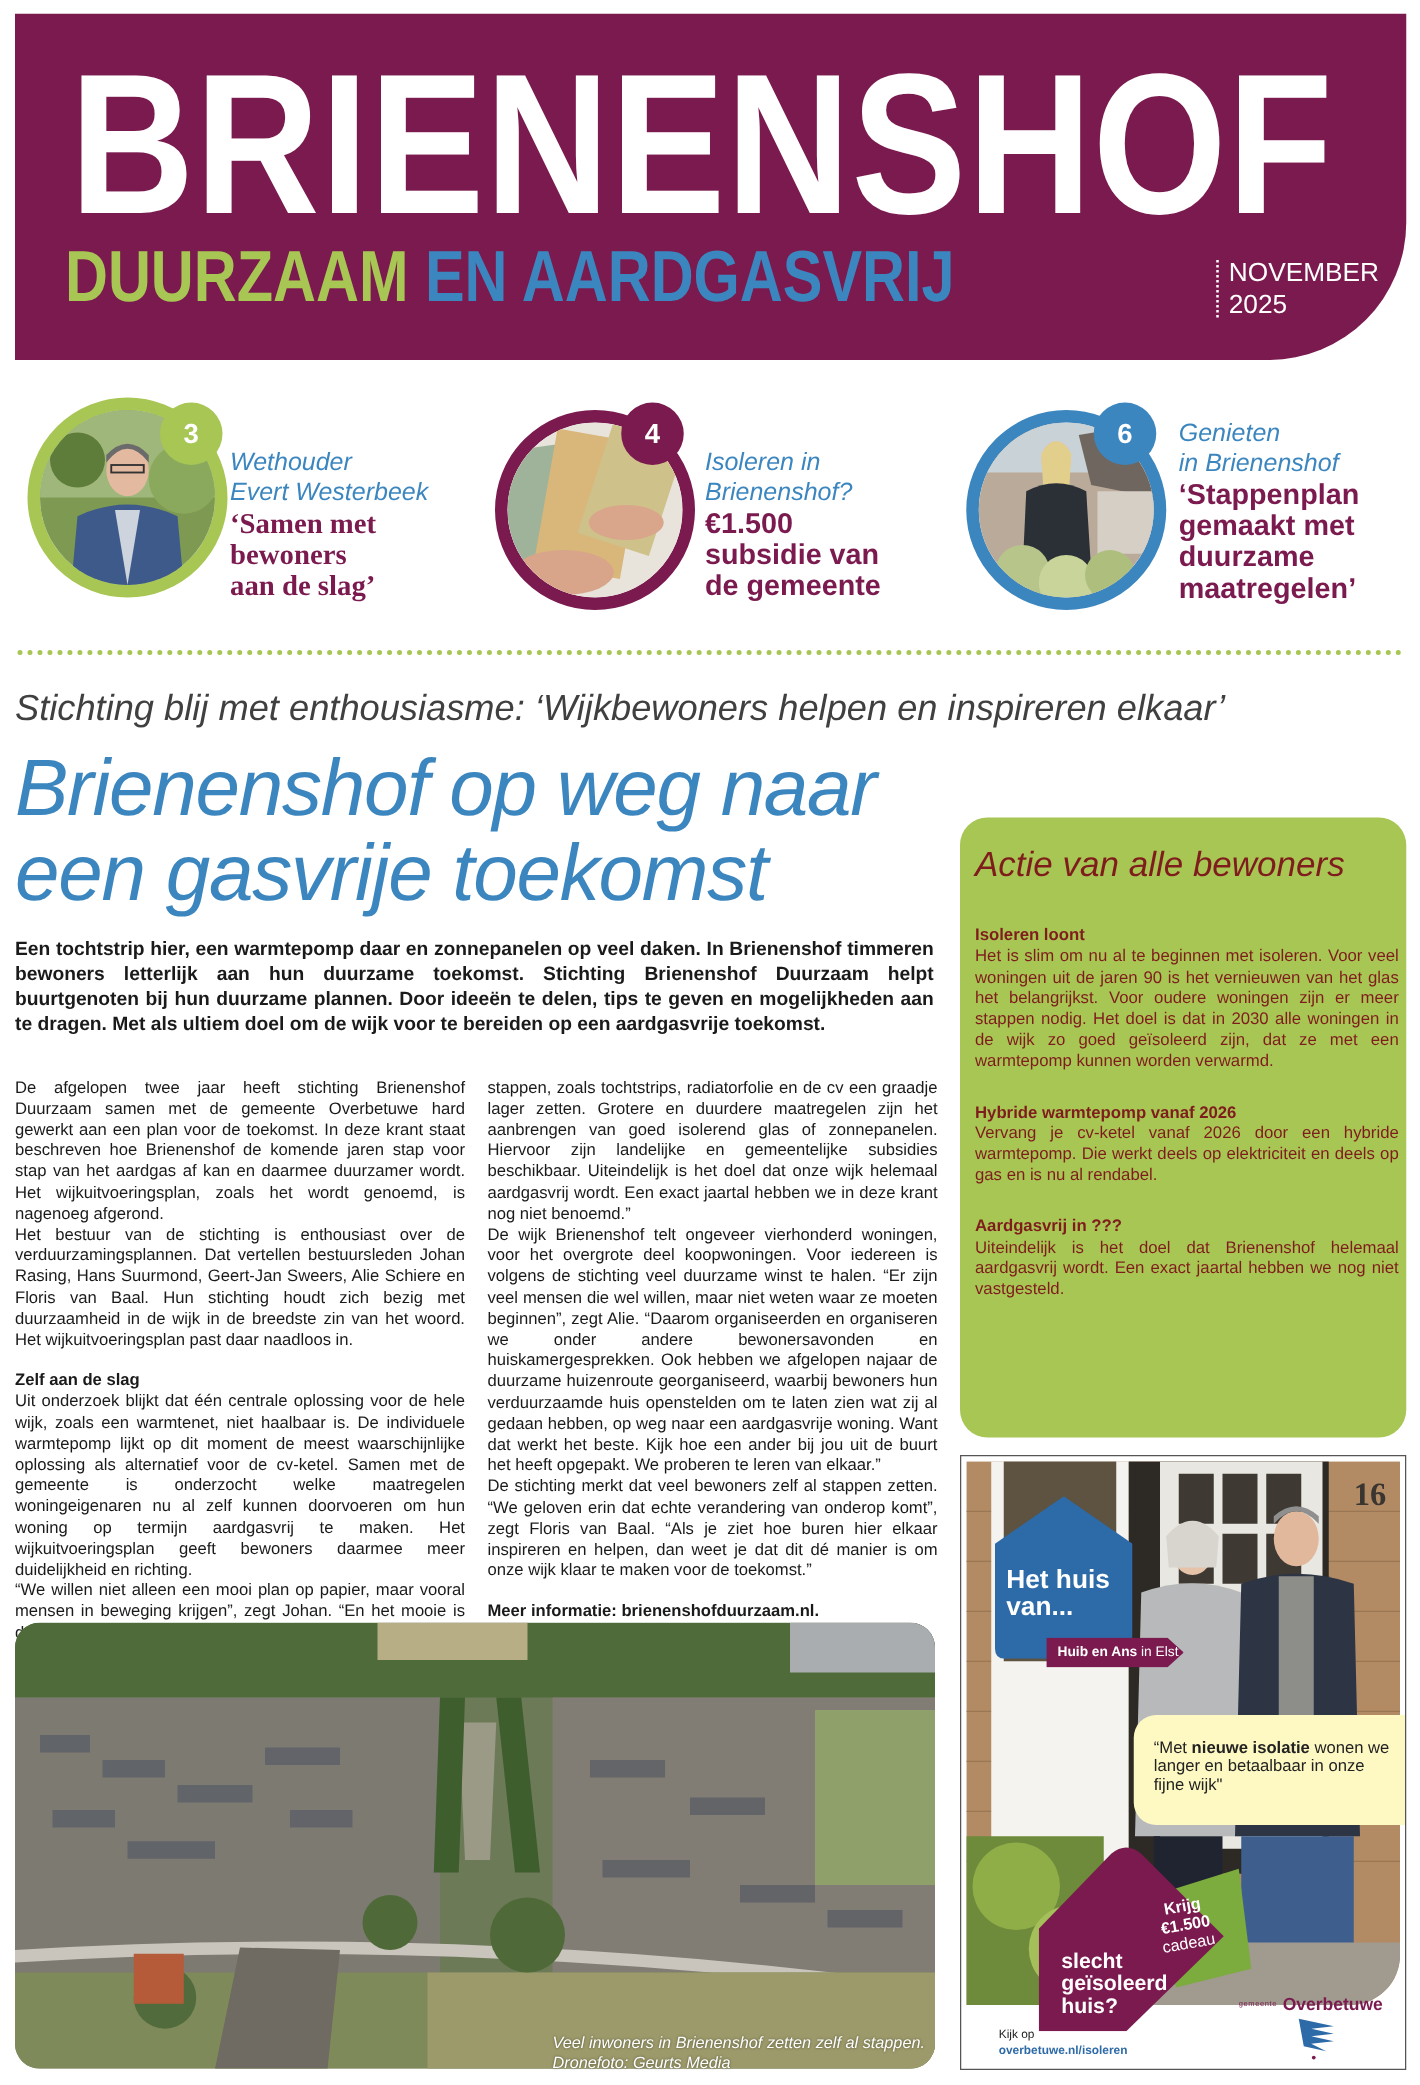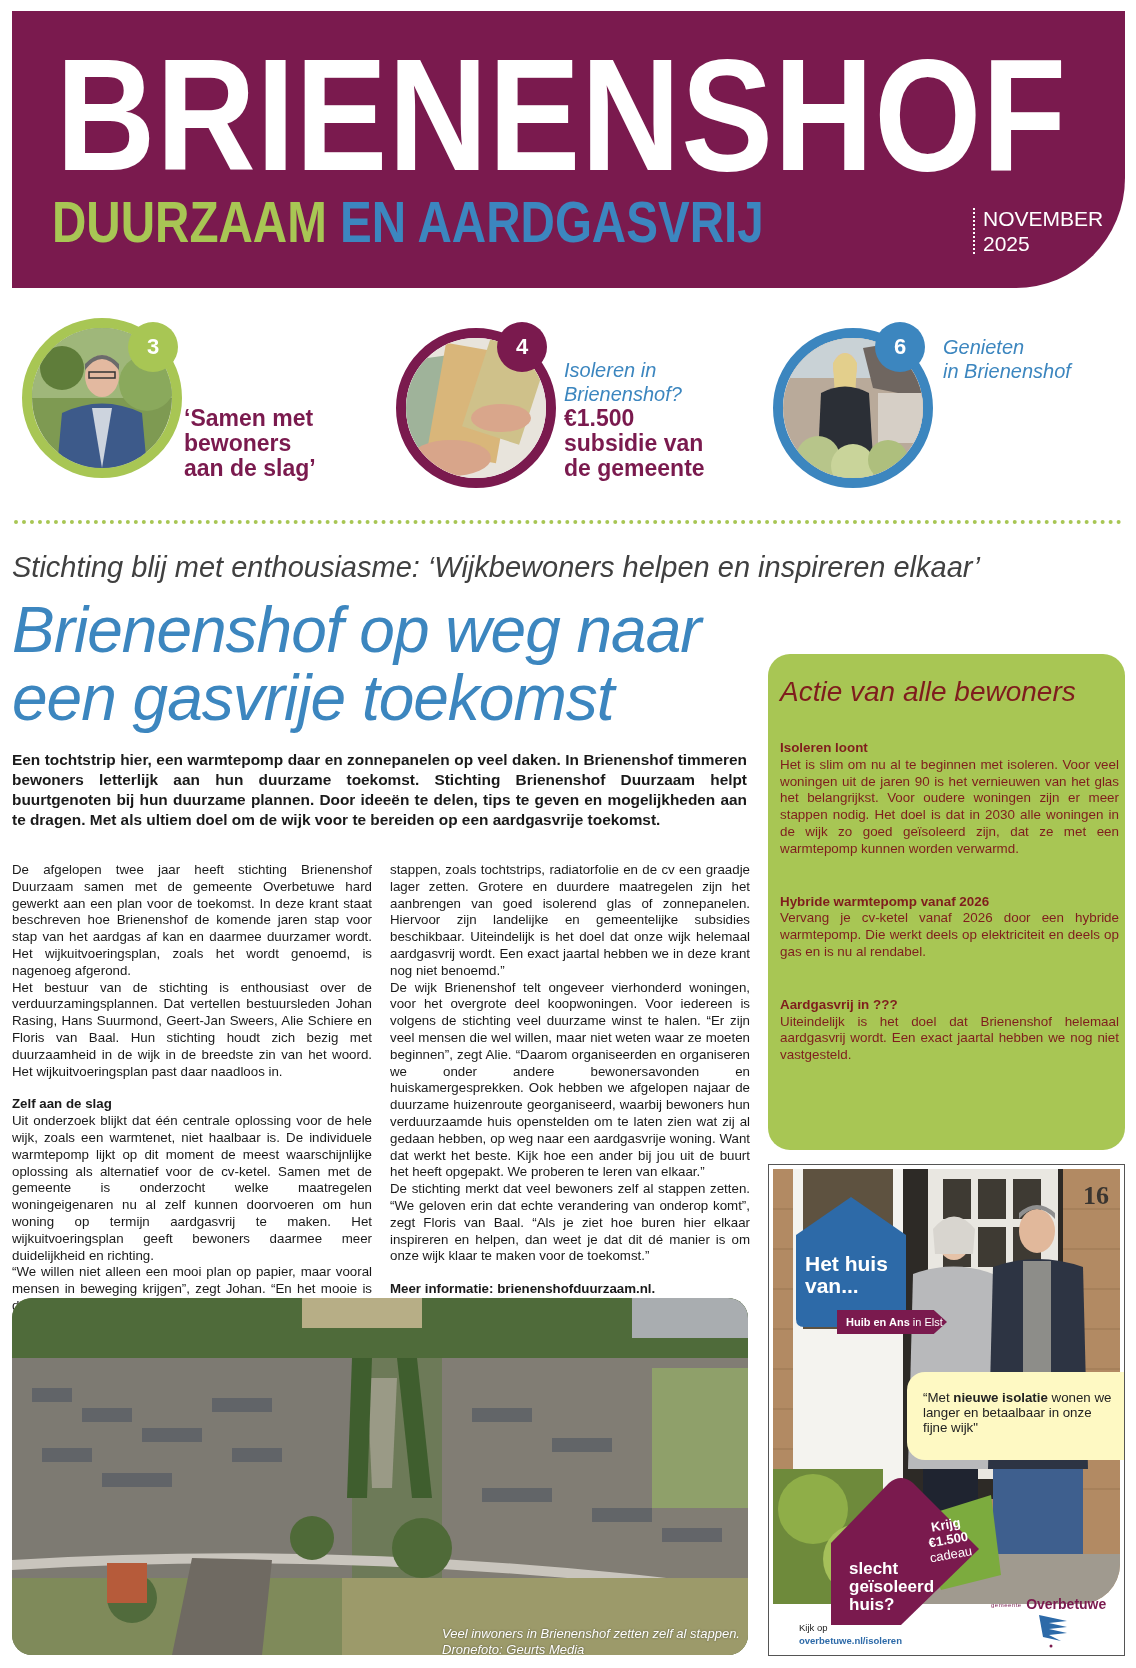--- a/index.html
+++ b/index.html
@@ -43,21 +43,21 @@
 
     .col { position: absolute; top: 862px; width: 360px; font-size: 13.3px; line-height: 16.8px; text-align: justify; color: #1a1a1a; }
     .col p { margin: 0; }
     .col .sub { font-weight: 700; margin-top: 16px; }
     .col .more { font-weight: 700; margin-top: 16px; }
 
     
     .sidebar { position: absolute; left: 768px; top: 654px; width: 357px; height: 496px; background: #a8c654; border-radius: 22px; color: #7f1d1d; padding: 22px 6px 12px 12px; }
     .sidebar-title { font-style: italic; font-size: 28px; line-height: 32px; }
     .sidebar-lead { font-weight: 700; font-size: 14.5px; line-height: 19px; margin-top: 20px; }
-    .sidebar-sub { font-weight: 700; font-size: 13.4px; line-height: 16.8px; margin-top: 36px; }
+    .sidebar-sub { font-weight: 700; font-size: 13.4px; line-height: 16.8px; margin-top: 24px; }
     .sidebar-sub.first { margin-top: 32px; }
     .sidebar-txt { font-size: 13.4px; line-height: 16.8px; text-align: justify; }
 
     
     .aerial { position: absolute; left: 12px; top: 1298px; width: 736px; height: 357px; border-radius: 20px; overflow: hidden; }
     .aerial svg { width: 100%; height: 100%; display: block; }
     .aerial-caption { position: absolute; left: 442px; top: 1626px; color: #ffffff; font-style: italic; font-size: 13px; line-height: 15.5px; text-shadow: 0 0 2px rgba(0,0,0,0.5); white-space: nowrap; }
 
     
     .ad { position: absolute; left: 768px; top: 1164px; width: 357px; height: 492px; border: 1.5px solid #555; background: #fff; overflow: hidden; }
@@ -99,21 +99,25 @@
       <circle cx="30" cy="40" r="22" fill="#5f7d3a"></circle>
       <circle cx="115" cy="55" r="28" fill="#8aa95c"></circle>
       <ellipse cx="70" cy="48" rx="17" ry="21" fill="#e3b9a0"></ellipse>
       <path d="M53 42 Q70 20 87 42 L87 36 Q70 18 53 36Z" fill="#6b6b6b"></path>
       <rect x="57" y="44" width="26" height="6" fill="none" stroke="#333" stroke-width="1.5"></rect>
       <path d="M25 140 L30 85 Q70 66 110 85 L115 140Z" fill="#3d5a8a"></path>
       <path d="M60 80 L70 140 L80 80Z" fill="#cdd4de"></path>
     </svg>
   </div>
   <div class="teaser-badge" style="left:128px;top:22px;background:#a8c654;">3</div>
-  <div class="teaser-head" style="left:184px;top:106px;">
+  <div class="teaser-kicker" style="left:184px;top:58px;">
+    <div>Wethouder</div>
+    <div>Evert Westerbeek</div>
+  </div>
+  <div class="teaser-head" style="left:184px;top:106px;font-family:Liberation Serif, serif;">
     <div>‘Samen met</div>
     <div>bewoners</div>
     <div>aan de slag’</div>
   </div>
 </div>
 
 <div class="teaser" style="left:380px;width:380px;">
   <div class="teaser-circle" style="left:16px;top:28px;border-color:#7a1a4e;">
     <svg class="teaser-photo" viewBox="0 0 140 140">
       <rect width="140" height="140" fill="#e8e4dc"></rect>
@@ -148,20 +152,26 @@
       <path d="M38 55 Q62 42 86 55 L90 120 L35 120Z" fill="#2b2f36"></path>
       <circle cx="35" cy="120" r="22" fill="#b7c58a"></circle>
       <circle cx="70" cy="128" r="22" fill="#c9d49a"></circle>
       <circle cx="105" cy="122" r="20" fill="#aebf7d"></circle>
     </svg>
   </div>
   <div class="teaser-badge" style="left:115px;top:22px;background:#3c86bf;">6</div>
   <div class="teaser-kicker" style="left:183px;top:35px;">
     <div>Genieten</div>
     <div>in Brienenshof</div>
+  </div>
+  <div class="teaser-head" style="left:183px;top:83px;">
+    <div>‘Stappenplan</div>
+    <div>gemaakt met</div>
+    <div>duurzame</div>
+    <div>maatregelen’</div>
   </div>
 </div>
 
 <div class="dot-divider"></div>
 
 <div class="kicker-line">Stichting blij met enthousiasme: ‘Wijkbewoners helpen en inspireren elkaar’</div>
 <div class="main-headline">
   <div>Brienenshof op weg naar</div>
   <div>een gasvrije toekomst</div>
 </div>

